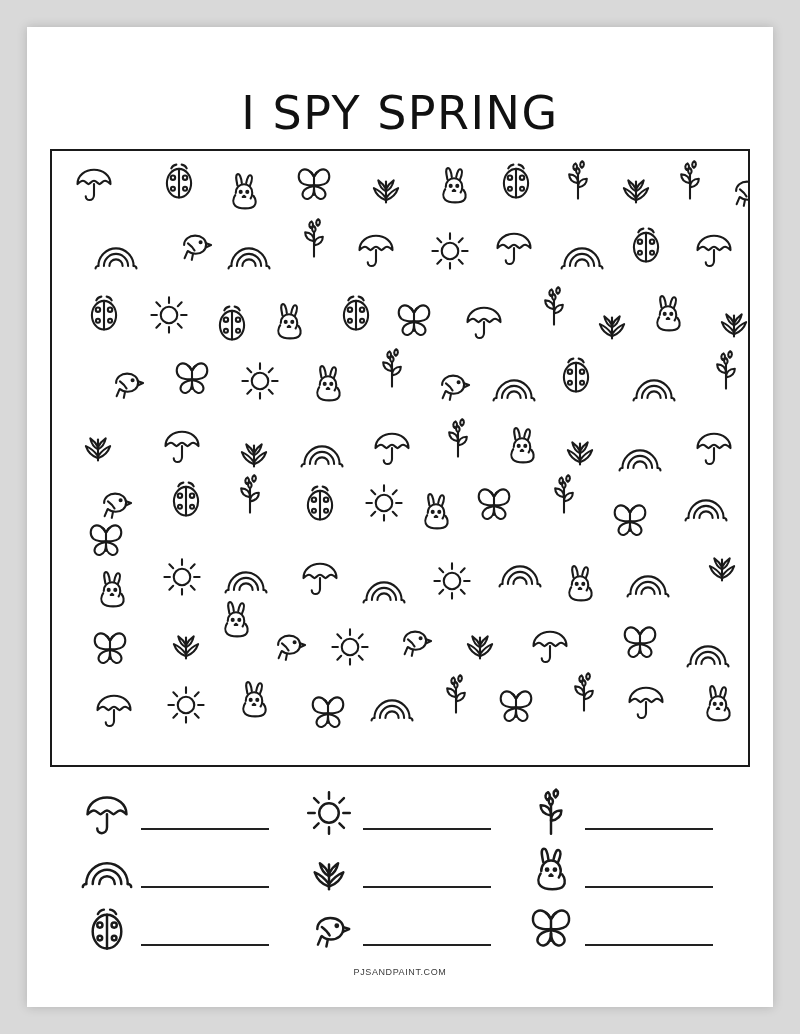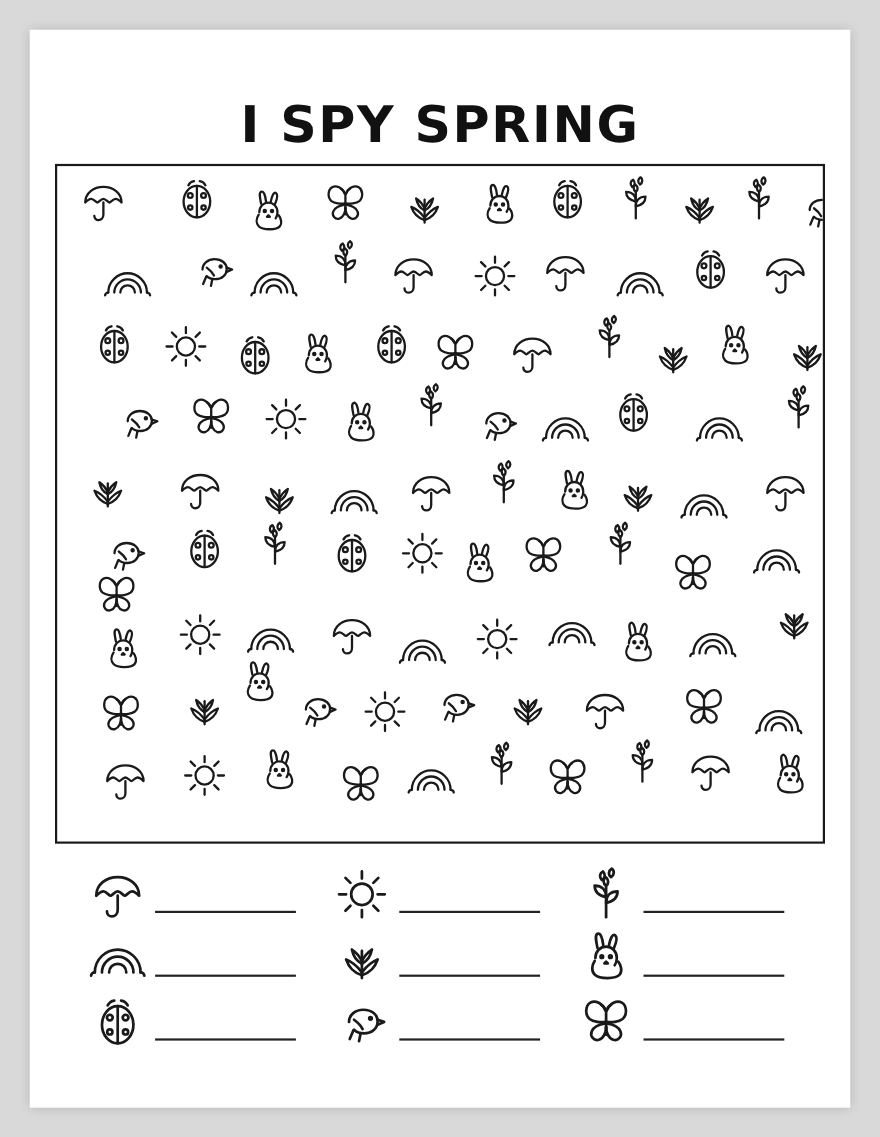--- a/index.html
+++ b/index.html
@@ -20,21 +20,21 @@
     box-shadow: 0 0 10px rgba(0,0,0,0.18);
     overflow: hidden;
   }
   #title {
     position: absolute;
     top: 60px;
     left: 0;
     width: 746px;
     text-align: center;
     font-family: "DejaVu Sans", sans-serif;
-    font-weight: bold;
+    font-weight: normal;
     font-size: 46px;
     letter-spacing: 1.5px;
     color: #111;
     line-height: 52px;
   }
   #grid-box {
     position: absolute;
     left: 23px;
     top: 122px;
     width: 700px;
@@ -836,14 +836,15 @@
             <path d="M19.5 12c-2-5-7-7.5-10.5-5.5S5 15 8.5 18c2.5 2 8 2.5 11 2"></path>
             <path d="M20.5 12c2-5 7-7.5 10.5-5.5S35 15 31.5 18c-2.5 2-8 2.5-11 2"></path>
             <path d="M19.5 21c-3 .5-8 2-9.5 5.5s1.5 7 5 6 5-5.5 5-9"></path>
             <path d="M20.5 21c3 .5 8 2 9.5 5.5s-1.5 7-5 6-5-5.5-5-9"></path>
             <path d="M19.5 11.5c-.8-2-2-3-3-3.5M20.5 11.5c.8-2 2-3 3-3.5"></path>
           </svg></div>
         <div class="legend-line"></div>
       </div>
     </div>
 
+  <div id="footer">PJSANDPAINT.COM</div>
 
 </div>
 
 </body></html>

